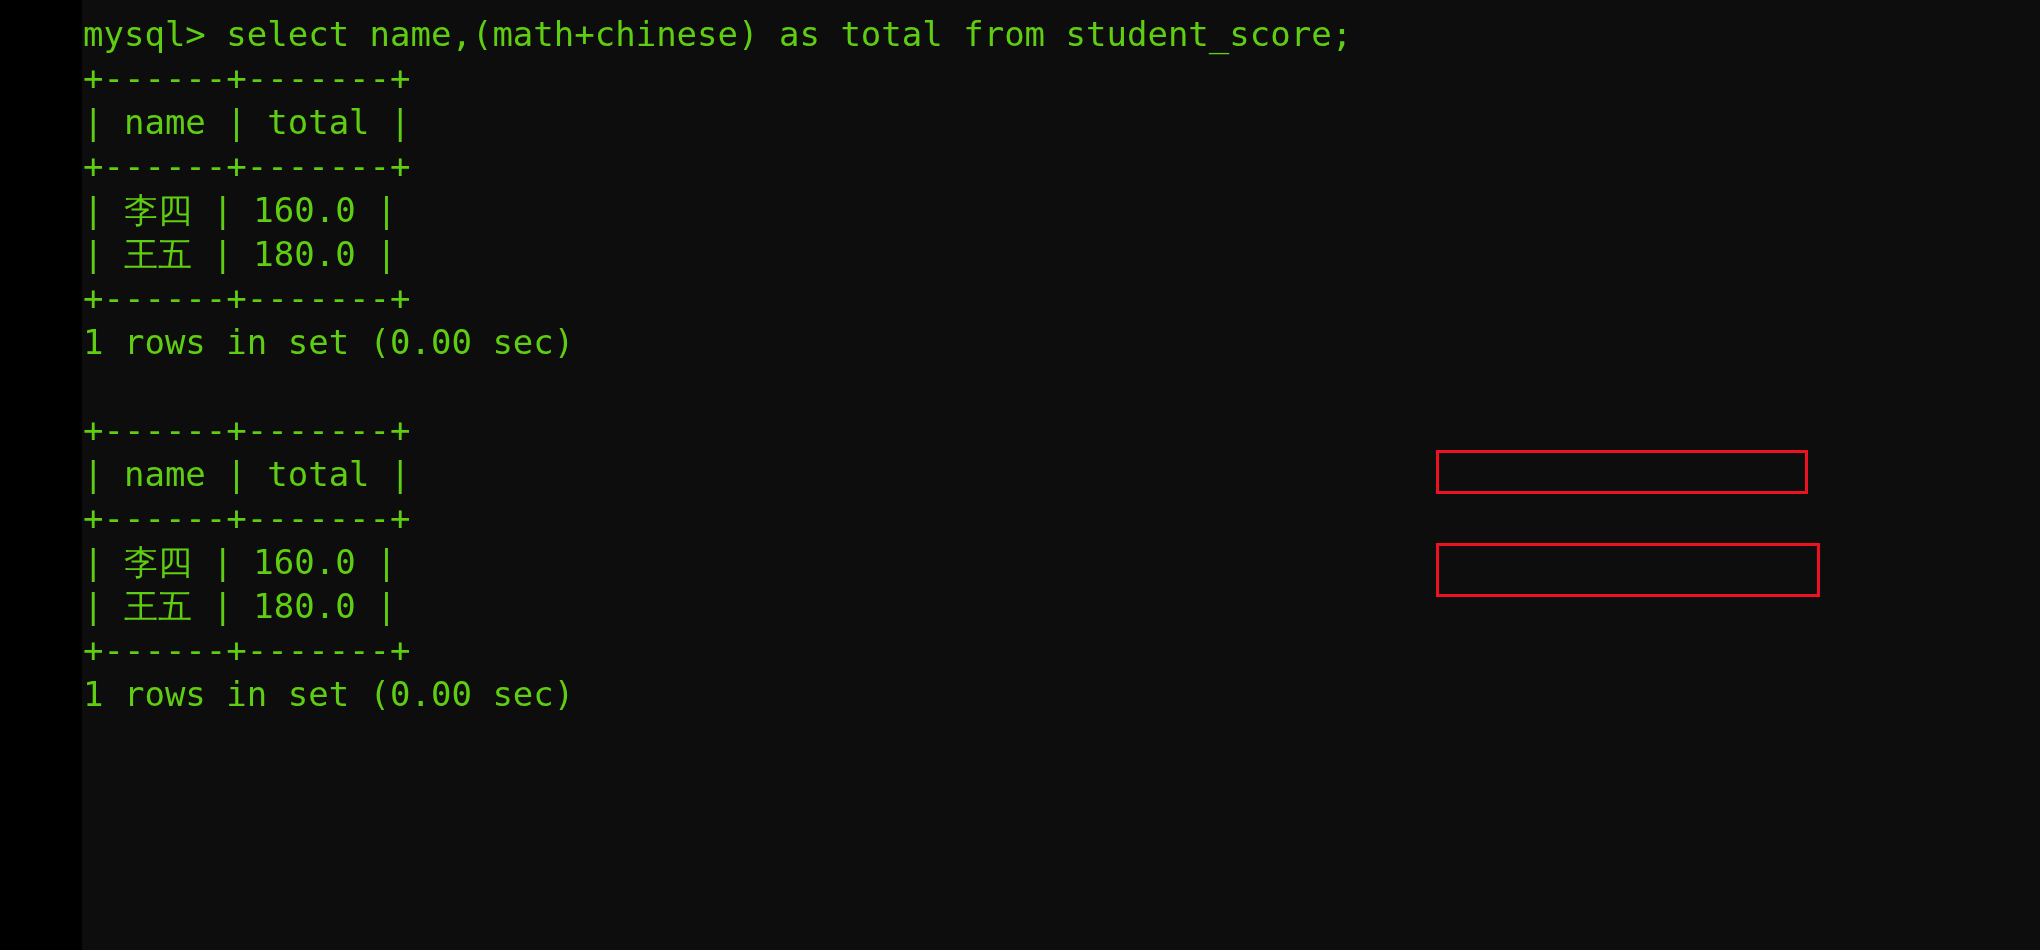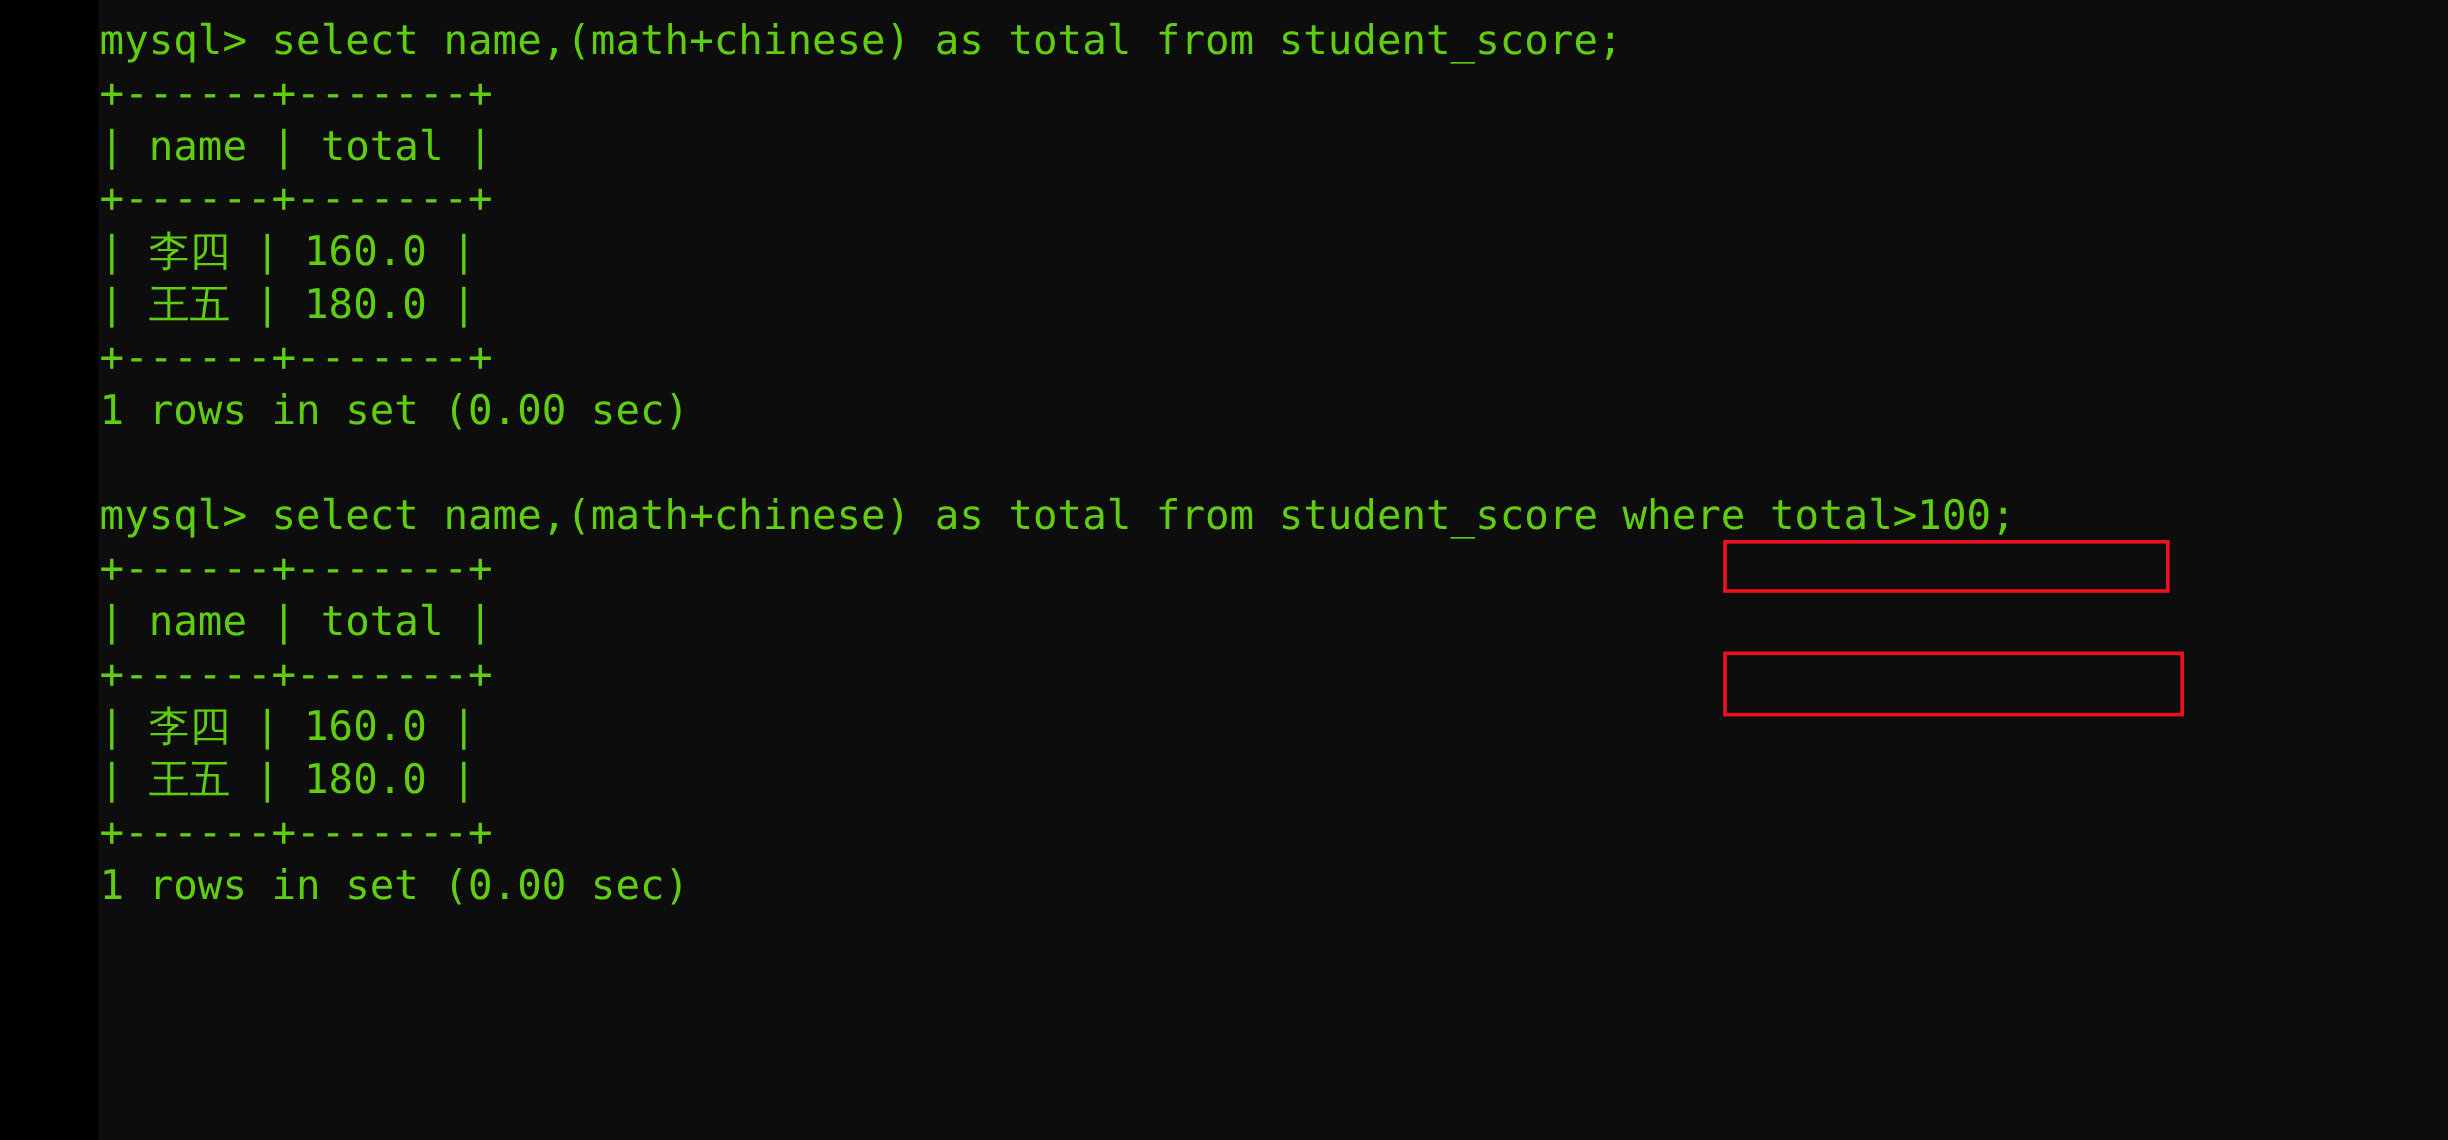--- a/index.html
+++ b/index.html
@@ -101,21 +101,20 @@
     <div id="console">
       <div class="line" style="color: rgb(95, 206, 18);">mysql&gt; select name,(math+chinese) as total from student_score;</div>
       <div class="line" style="color: rgb(95, 206, 18);">+------+-------+</div>
       <div class="line" style="color: rgb(95, 206, 18);">| name | total |</div>
       <div class="line" style="color: rgb(95, 206, 18);">+------+-------+</div>
       <div class="line" style="color: rgb(95, 206, 18);">| 李四 | 160.0 |</div>
       <div class="line" style="color: rgb(95, 206, 18);">| 王五 | 180.0 |</div>
       <div class="line" style="color: rgb(95, 206, 18);">+------+-------+</div>
       <div class="line" style="color: rgb(95, 206, 18);">1 rows in set (0.00 sec)</div>
       <div class="line blank"></div>
-      <div class="line" style="color: rgb(95, 206, 18);">mysql&gt; select name,(math+chinese) as total from student_score where total&gt;100;</div>
       <div class="line" style="color: rgb(95, 206, 18);">+------+-------+</div>
       <div class="line" style="color: rgb(95, 206, 18);">| name | total |</div>
       <div class="line" style="color: rgb(95, 206, 18);">+------+-------+</div>
       <div class="line" style="color: rgb(95, 206, 18);">| 李四 | 160.0 |</div>
       <div class="line" style="color: rgb(95, 206, 18);">| 王五 | 180.0 |</div>
       <div class="line" style="color: rgb(95, 206, 18);">+------+-------+</div>
       <div class="line" style="color: rgb(95, 206, 18);">1 rows in set (0.00 sec)</div>
     </div>
 
     <div class="highlight-box" id="box-where" style="border-color: rgb(238, 17, 34);"></div>

